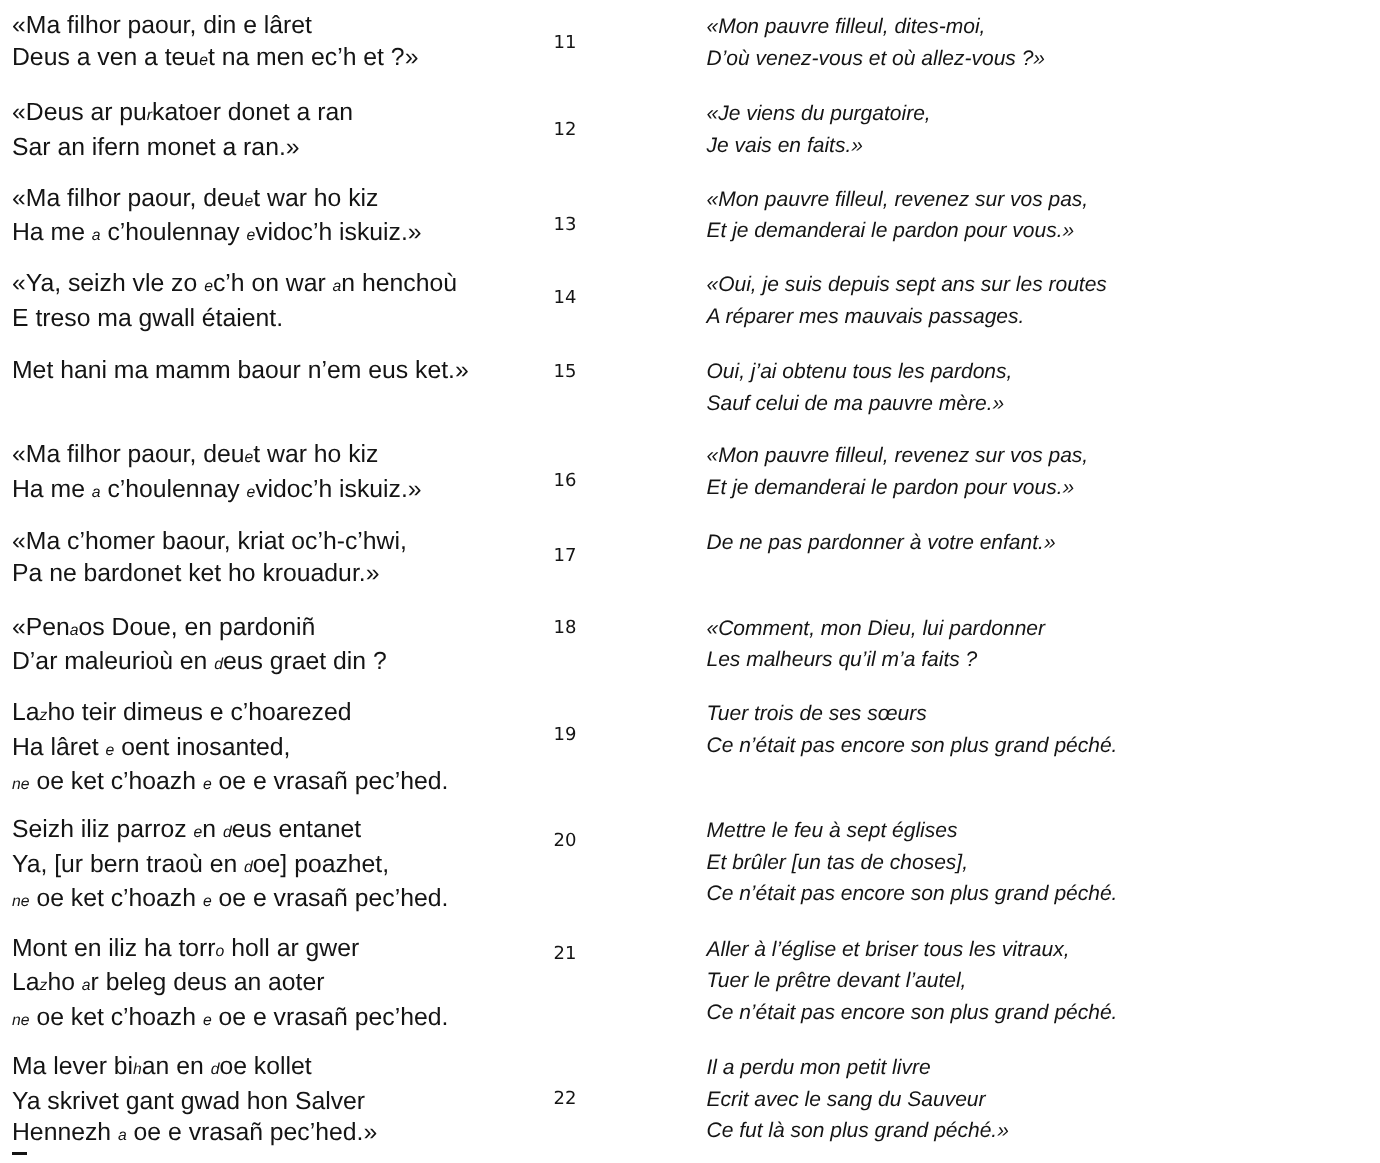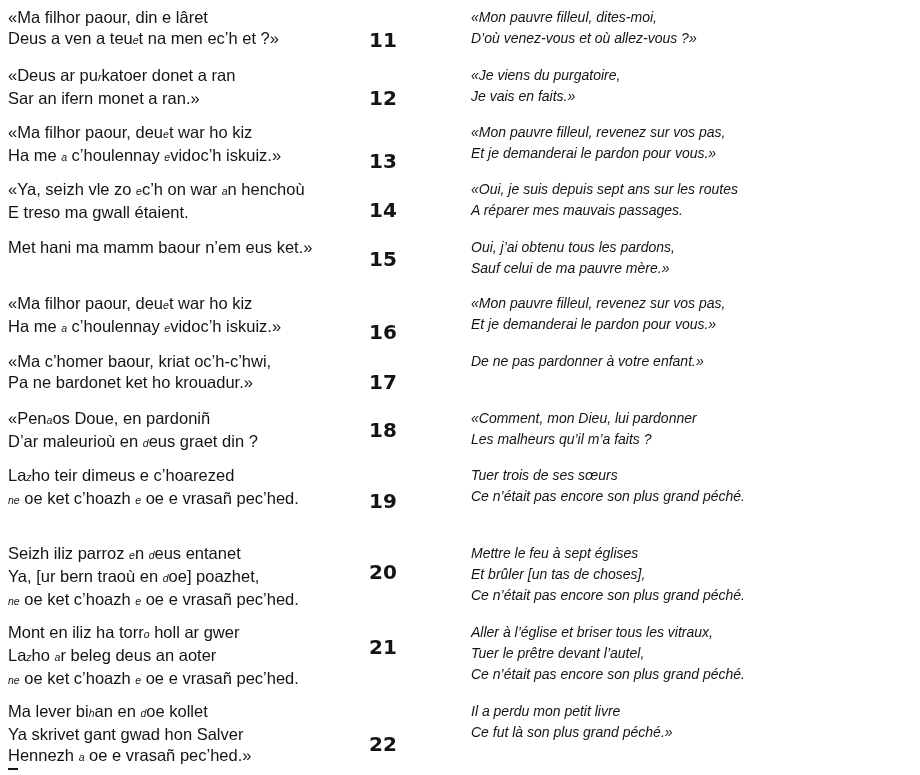--- a/index.html
+++ b/index.html
@@ -1,20 +1,20 @@
 <!DOCTYPE html>
 <html><head>
 <meta charset="utf-8">
 <style>
   html, body { margin: 0; padding: 0; background: #ffffff; }
   body { width: 920px; height: 775px; overflow: hidden; position: relative;
          font-family: "Liberation Sans", sans-serif; color: #141414; }
   .stanza { position: absolute; left: 0; width: 920px; }
   .br { position: absolute; left: 8px; font-size: 16.5px; line-height: 21px; white-space: nowrap; }
-  .num { position: absolute; left: 369px; width: 24px; font-size: 20px; font-weight: bold; line-height: 21px; font-family: "DejaVu Sans", sans-serif; margin-top: 12px; }
+  .num { position: absolute; left: 369px; width: 24px; font-size: 12px; font-weight: normal; line-height: 21px; font-family: "DejaVu Sans", sans-serif; }
   .fr { position: absolute; left: 471px; font-size: 14px; line-height: 21px; font-style: italic; white-space: nowrap; }
   .ln { display: block; }
   .sm { font-size: 10.5px; font-style: italic; }
   .tick { position: absolute; left: 8px; top: 768px; width: 10px; height: 2px; background: #141414; }
 </style>
 </head>
 <body>
 
 <div id="poem">
     <div class="stanza" style="top: 7px;">
@@ -99,20 +99,21 @@
       </div>
       <div class="num" style="top: 0px;">18</div>
       <div class="fr">
         <span class="ln">«Comment, mon Dieu, lui pardonner</span>
         <span class="ln">Les malheurs qu’il m’a faits ?</span>
       </div>
     </div>
     <div class="stanza" style="top: 465px;">
       <div class="br">
         <span class="ln">La<span class="sm">z</span>ho teir dimeus e c’hoarezed</span>
+        <span class="ln">Ha lâret <span class="sm">e</span> oent inosanted,</span>
         <span class="ln"><span class="sm">ne</span> oe ket c’hoazh <span class="sm">e</span> oe e vrasañ pec’hed.</span>
       </div>
       <div class="num" style="top: 14px;">19</div>
       <div class="fr">
         <span class="ln">Tuer trois de ses sœurs</span>
         <span class="ln">Ce n’était pas encore son plus grand péché.</span>
       </div>
     </div>
     <div class="stanza" style="top: 543px;">
       <div class="br">
@@ -142,17 +143,18 @@
     </div>
     <div class="stanza" style="top: 701px;">
       <div class="br">
         <span class="ln">Ma lever bi<span class="sm">h</span>an en <span class="sm">d</span>oe kollet</span>
         <span class="ln">Ya skrivet gant gwad hon Salver</span>
         <span class="ln">Hennezh <span class="sm">a</span> oe e vrasañ pec’hed.»</span>
       </div>
       <div class="num" style="top: 21px;">22</div>
       <div class="fr">
         <span class="ln">Il a perdu mon petit livre</span>
+        <span class="ln">Ecrit avec le sang du Sauveur</span>
         <span class="ln">Ce fut là son plus grand péché.»</span>
       </div>
     </div>
   </div>
 <div class="tick"></div>
 
 </body></html>

